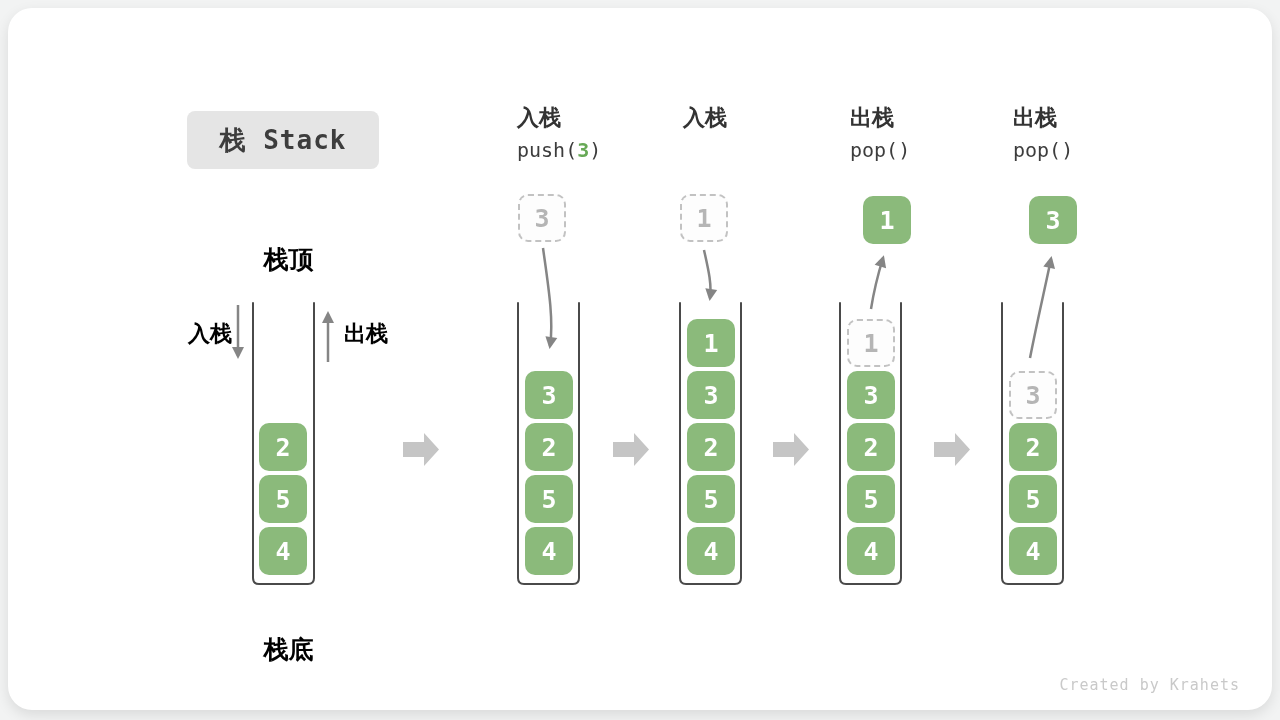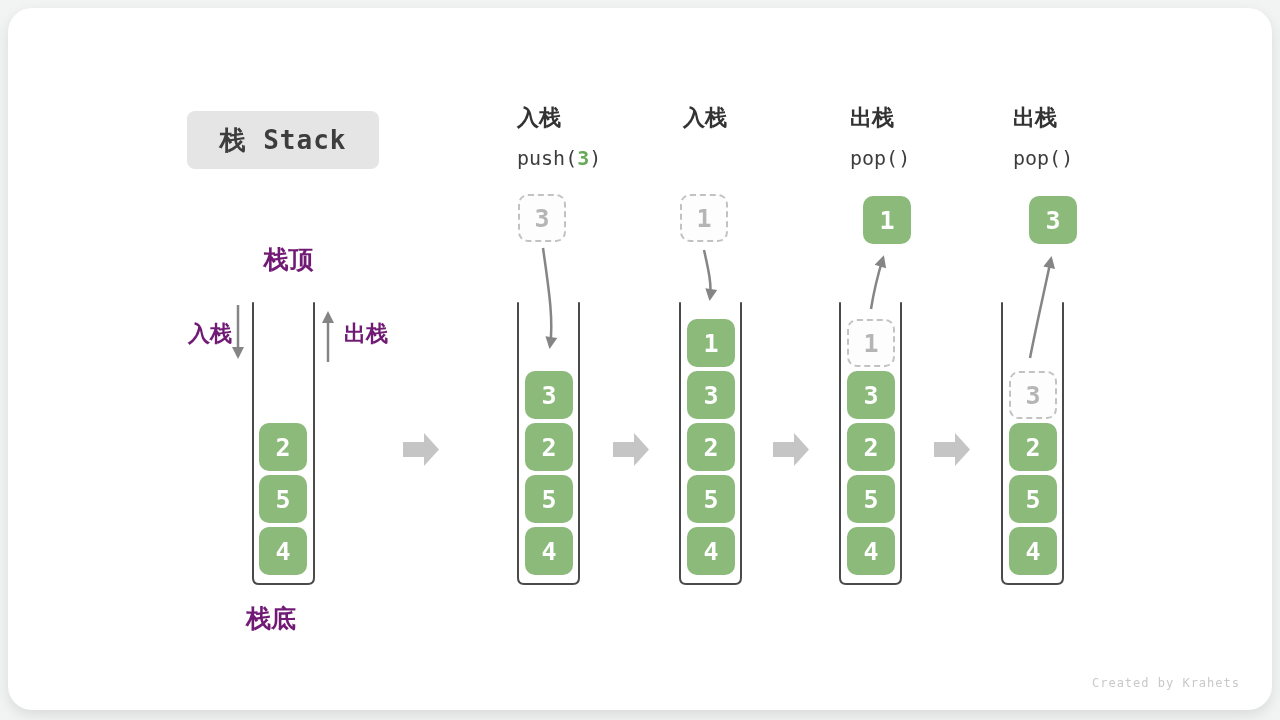--- a/index.html
+++ b/index.html
@@ -18,40 +18,40 @@
     left:187px;top:111px;width:192px;height:58px;
     background:#e5e5e5;border-radius:8px;
     display:flex;align-items:center;justify-content:center;
     font-family:"DejaVu Sans Mono", monospace;
     font-size:26px;font-weight:bold;color:#3d3d3d;letter-spacing:1px;
   }
   .op-col{top:103px;width:160px;}
   .op-cn{font-size:22px;font-weight:bold;color:#333333;line-height:30px;}
   .op-code{
     font-family:"DejaVu Sans Mono", monospace;
-    font-size:20px;color:#3d3d3d;line-height:30px;margin-top:10px;
+    font-size:20px;color:#3d3d3d;line-height:30px;margin-top:2px;
   }
   .op-arg{font-weight:bold;}
-  .side-label{font-size:25px;font-weight:bold;color:#701a75;}
+  .side-label{font-size:25px;font-weight:bold;color:#000000;}
   .cell{
     width:48px;height:48px;border-radius:10px;box-sizing:border-box;
     background:#8bba7b;color:#ffffff;
     display:flex;align-items:center;justify-content:center;
     font-family:"DejaVu Sans Mono", monospace;font-size:25px;font-weight:600;
   }
   .ghost{
     width:48px;height:48px;border-radius:10px;box-sizing:border-box;
     border:2px dashed #c2c2c2;background:#fdfdfd;color:#b5b5b5;
     display:flex;align-items:center;justify-content:center;
     font-family:"DejaVu Sans Mono", monospace;font-size:25px;font-weight:600;
   }
   .footer{
     right:40px;top:676px;
     font-family:"DejaVu Sans Mono", monospace;
-    font-size:12px;color:#c9c9c9;letter-spacing:1px;
+    font-size:15px;color:#c9c9c9;letter-spacing:1px;
   }
   svg{position:absolute;left:0;top:0;}
 </style>
 </head>
 <body>
 
 <div class="card"></div>
 
 <svg width="1280" height="720">
   <defs>
@@ -102,21 +102,21 @@
 <div class="abs op-col" style="left:850px;">
   <div class="op-cn">出栈</div>
   <div class="op-code"><span>pop(</span><span class="op-arg" style="color:#67a956;"></span><span>)</span></div>
 </div>
 <div class="abs op-col" style="left:1013px;">
   <div class="op-cn">出栈</div>
   <div class="op-code"><span>pop(</span><span class="op-arg" style="color:#67a956;"></span><span>)</span></div>
 </div>
 
 <div class="abs side-label" style="left:246px;top:243px;width:85px;text-align:center;">栈顶</div>
-<div class="abs side-label" style="left:246px;top:602px;width:85px;">栈底</div>
+<div class="abs side-label" style="left:246px;top:633px;width:85px;text-align:center;">栈底</div>
 <div class="abs side-label" style="left:180px;top:319px;width:52px;font-size:22px;text-align:right;">入栈</div>
 <div class="abs side-label" style="left:344px;top:319px;width:52px;font-size:22px;">出栈</div>
 
 <div class="abs cell" style="left:259px;top:423px;">2</div>
 <div class="abs cell" style="left:259px;top:475px;">5</div>
 <div class="abs cell" style="left:259px;top:527px;">4</div>
 
 <div class="abs ghost" style="left:518px;top:194px;">3</div>
 <div class="abs cell" style="left:525px;top:371px;">3</div>
 <div class="abs cell" style="left:525px;top:423px;">2</div>

